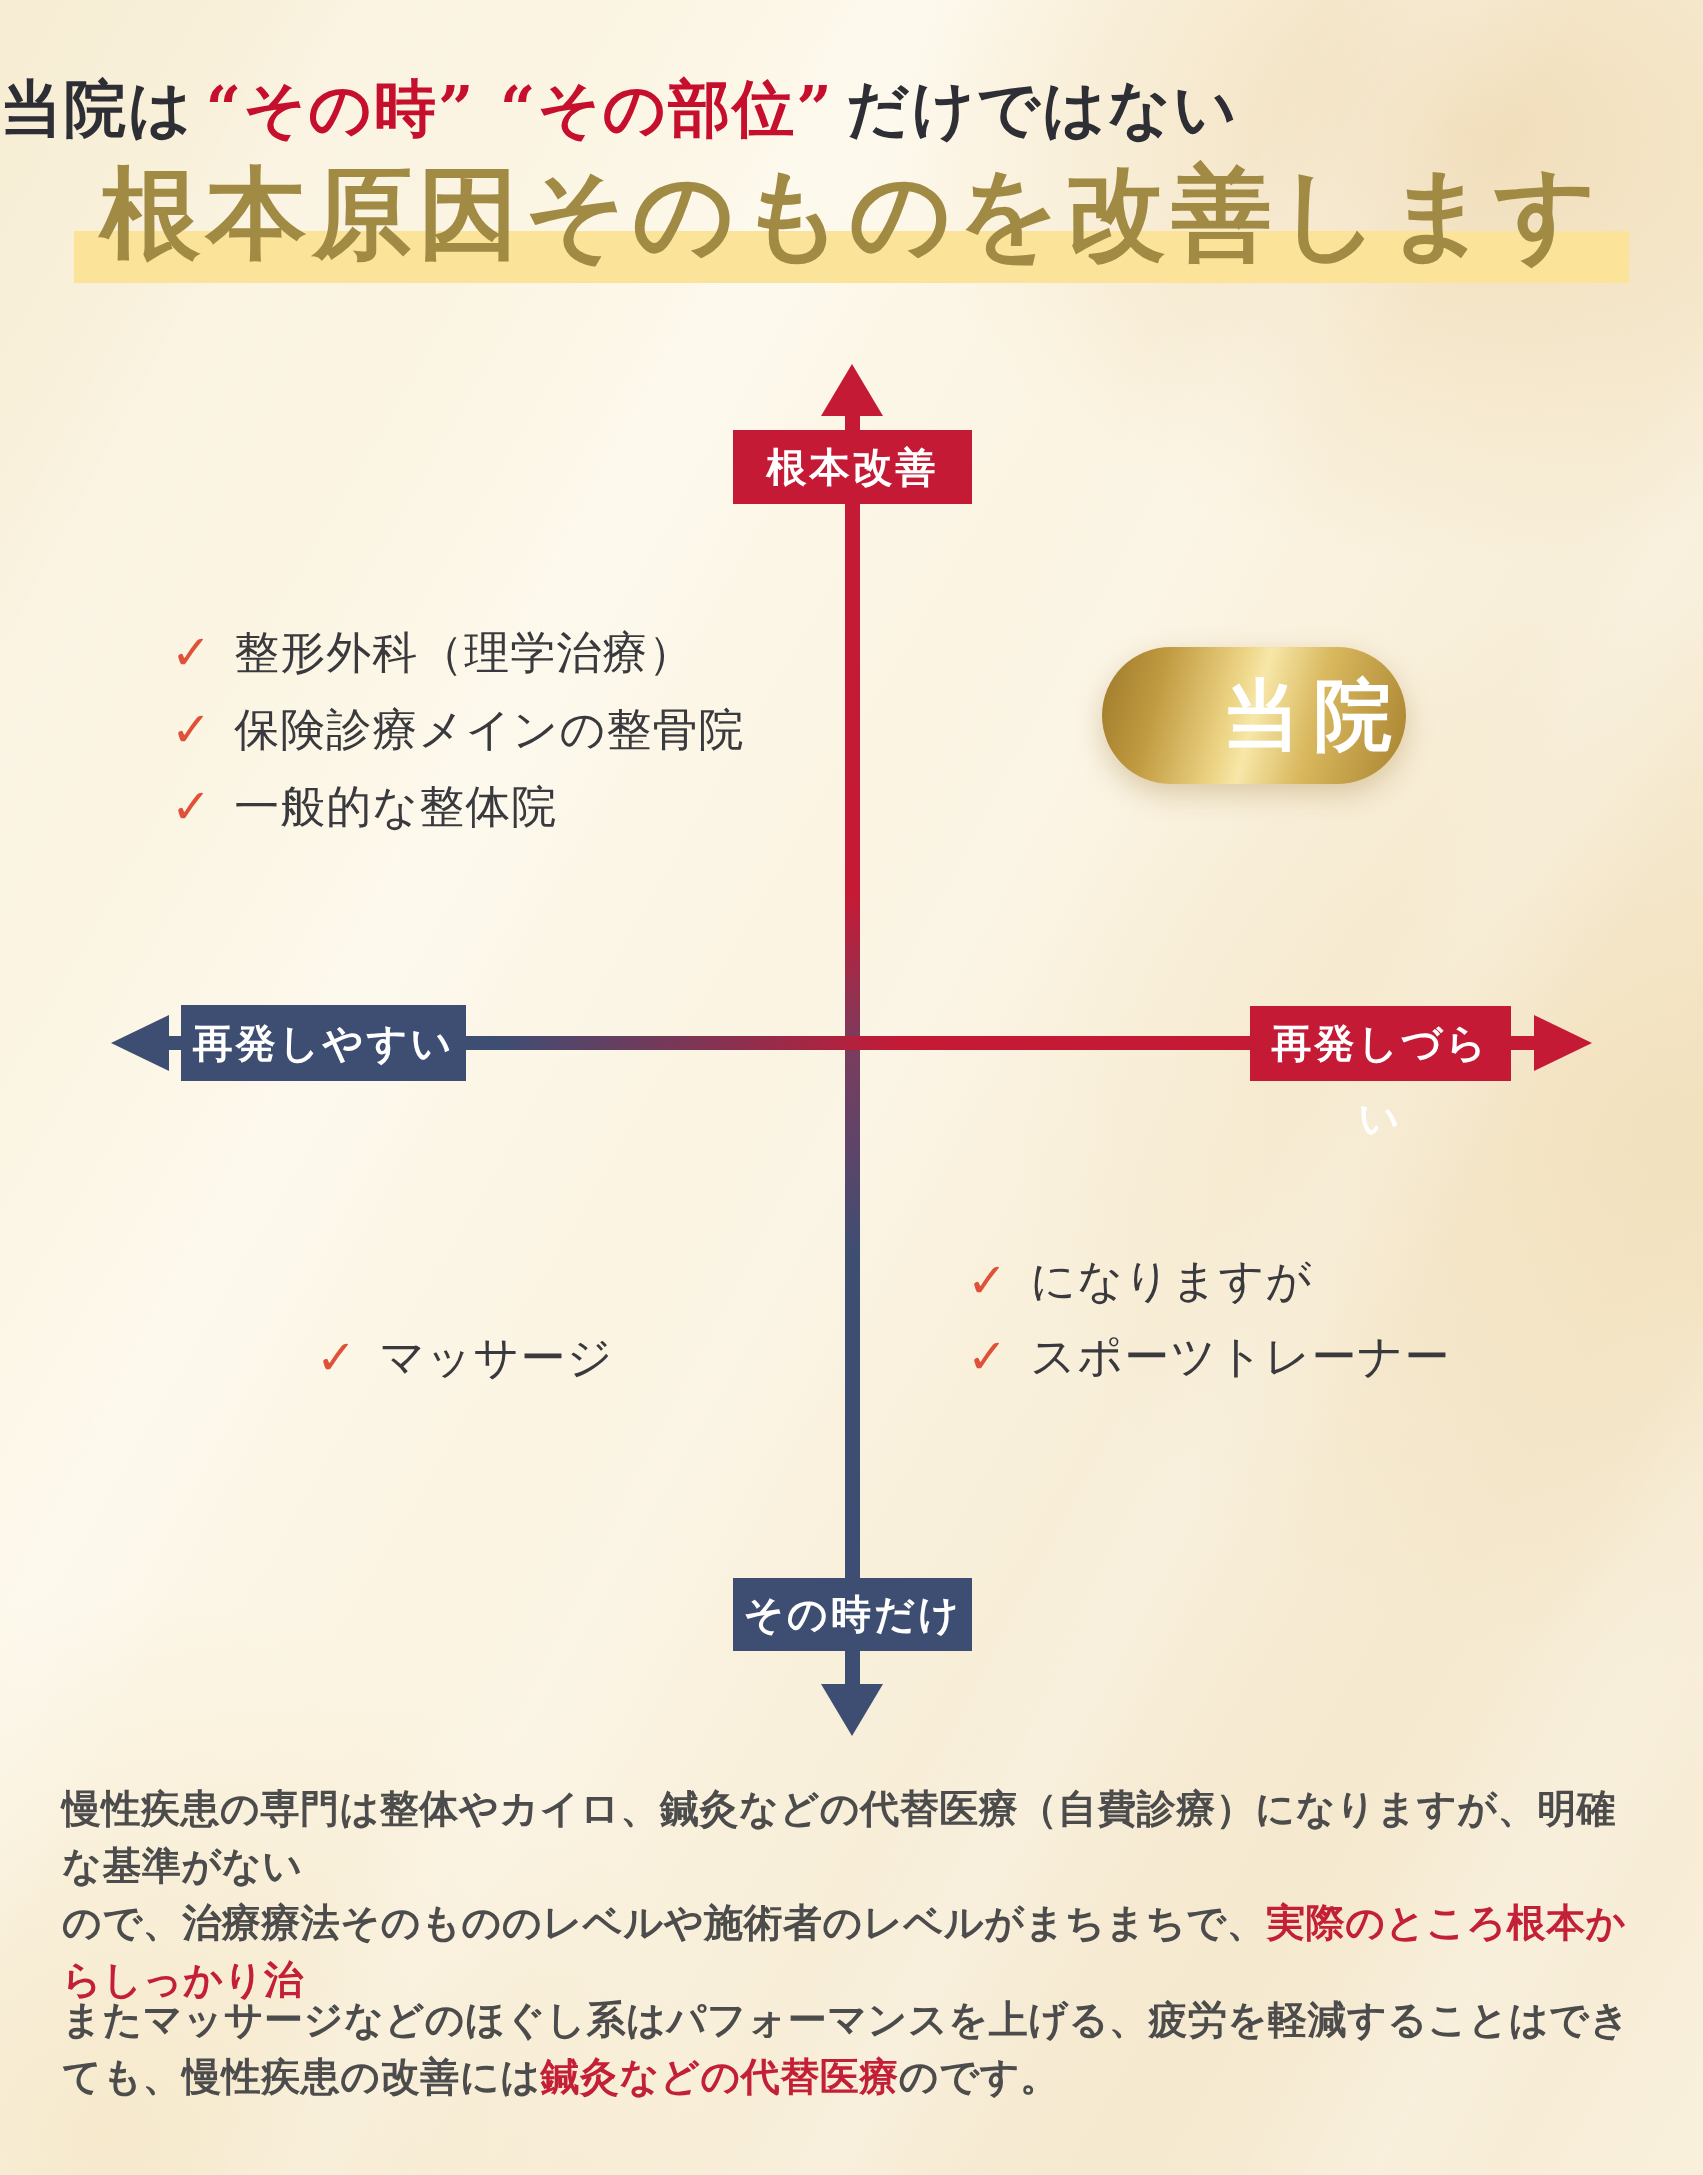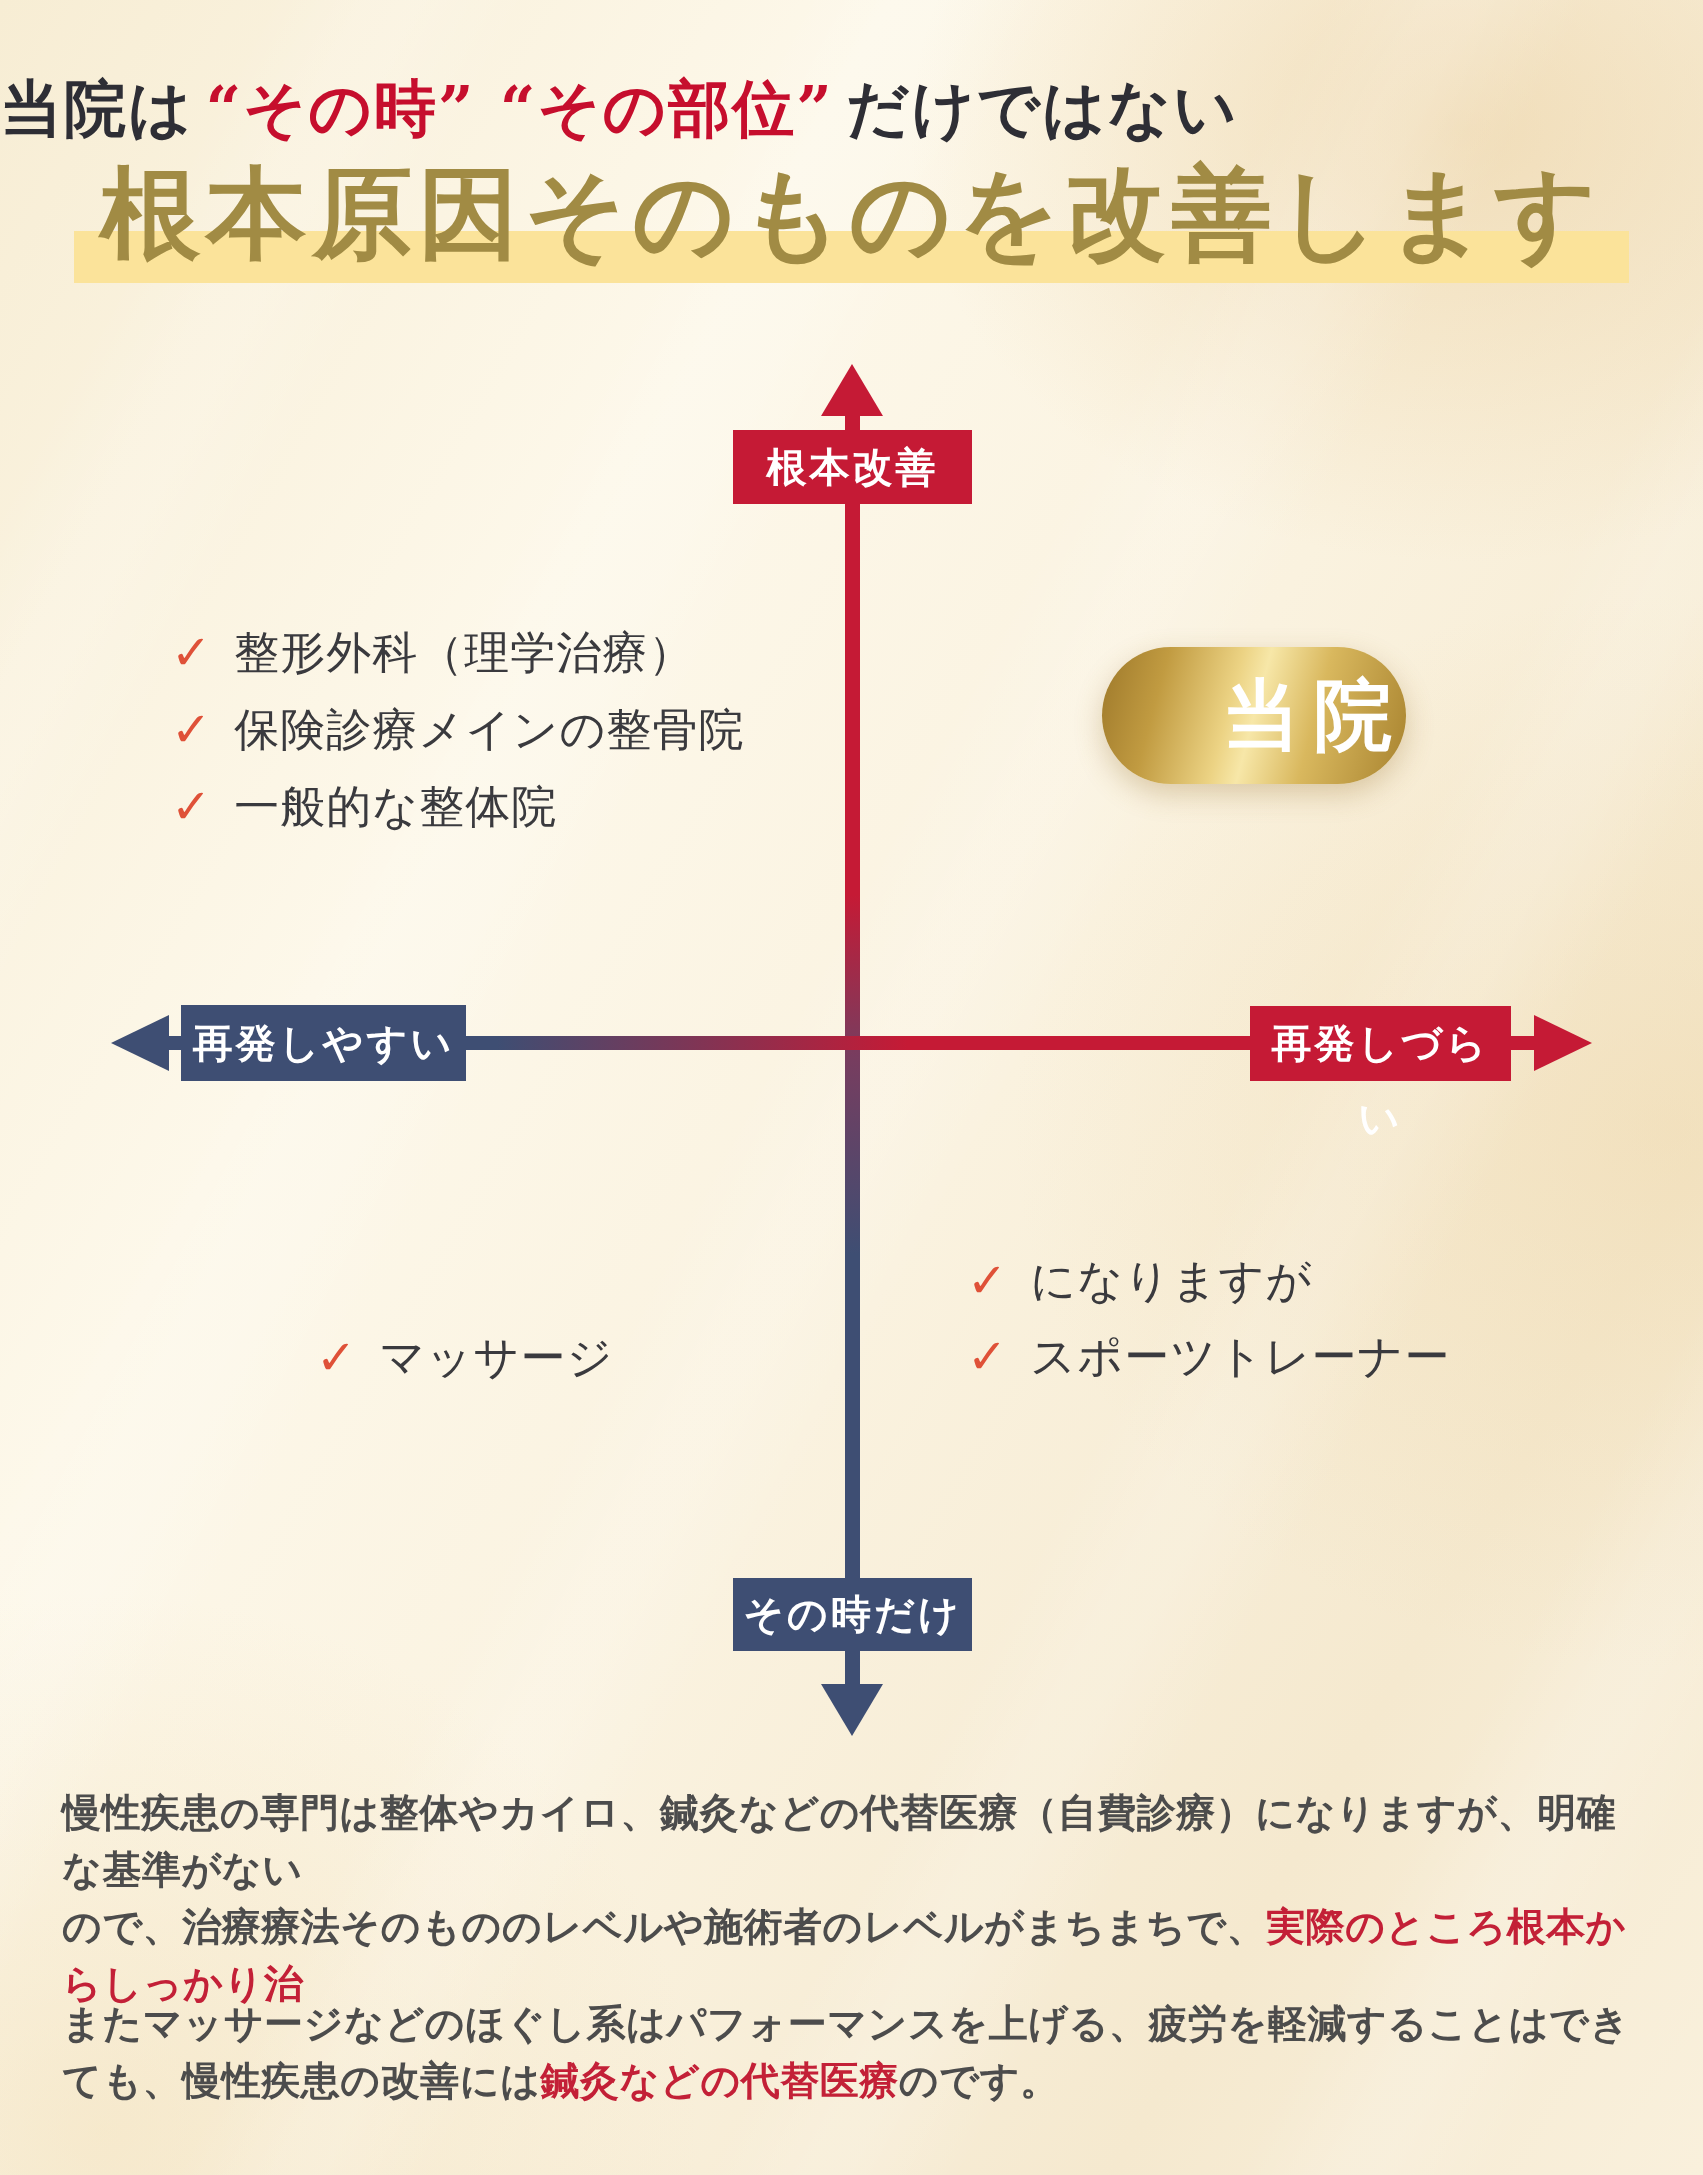--- a/index.html
+++ b/index.html
@@ -80,21 +80,21 @@
     font-family:"Liberation Sans","DejaVu Sans",sans-serif;
     font-size:45px;line-height:52px;font-weight:500;color:#3a3a3e;letter-spacing:1px;
   }
   .check{color:#df5138;font-weight:700;font-size:48px;line-height:1;}
   .list.tl{left:171px;top:627px;}  .list.tl .check-item{margin-bottom:25px;}
   .list.bl{left:316px;top:1332px;}
   .list.br{left:967px;top:1255px;} .list.br .check-item{margin-bottom:24px;}
   
   .para{
     position:absolute;left:62px;width:1592px;z-index:2;
-    font-family:Liberation Sans, sans-serif;
+    font-family:Liberation Mono, monospace;
     font-size:39px;font-weight:700;line-height:57px;letter-spacing:0.5px;color:#4c4c4c;
   }
   .para .run-red{color:#c32037;}
   .p1{top:1784px;}
   .p2{top:1995px;}
 </style>
 </head>
 <body>
 
 <div class="page">

